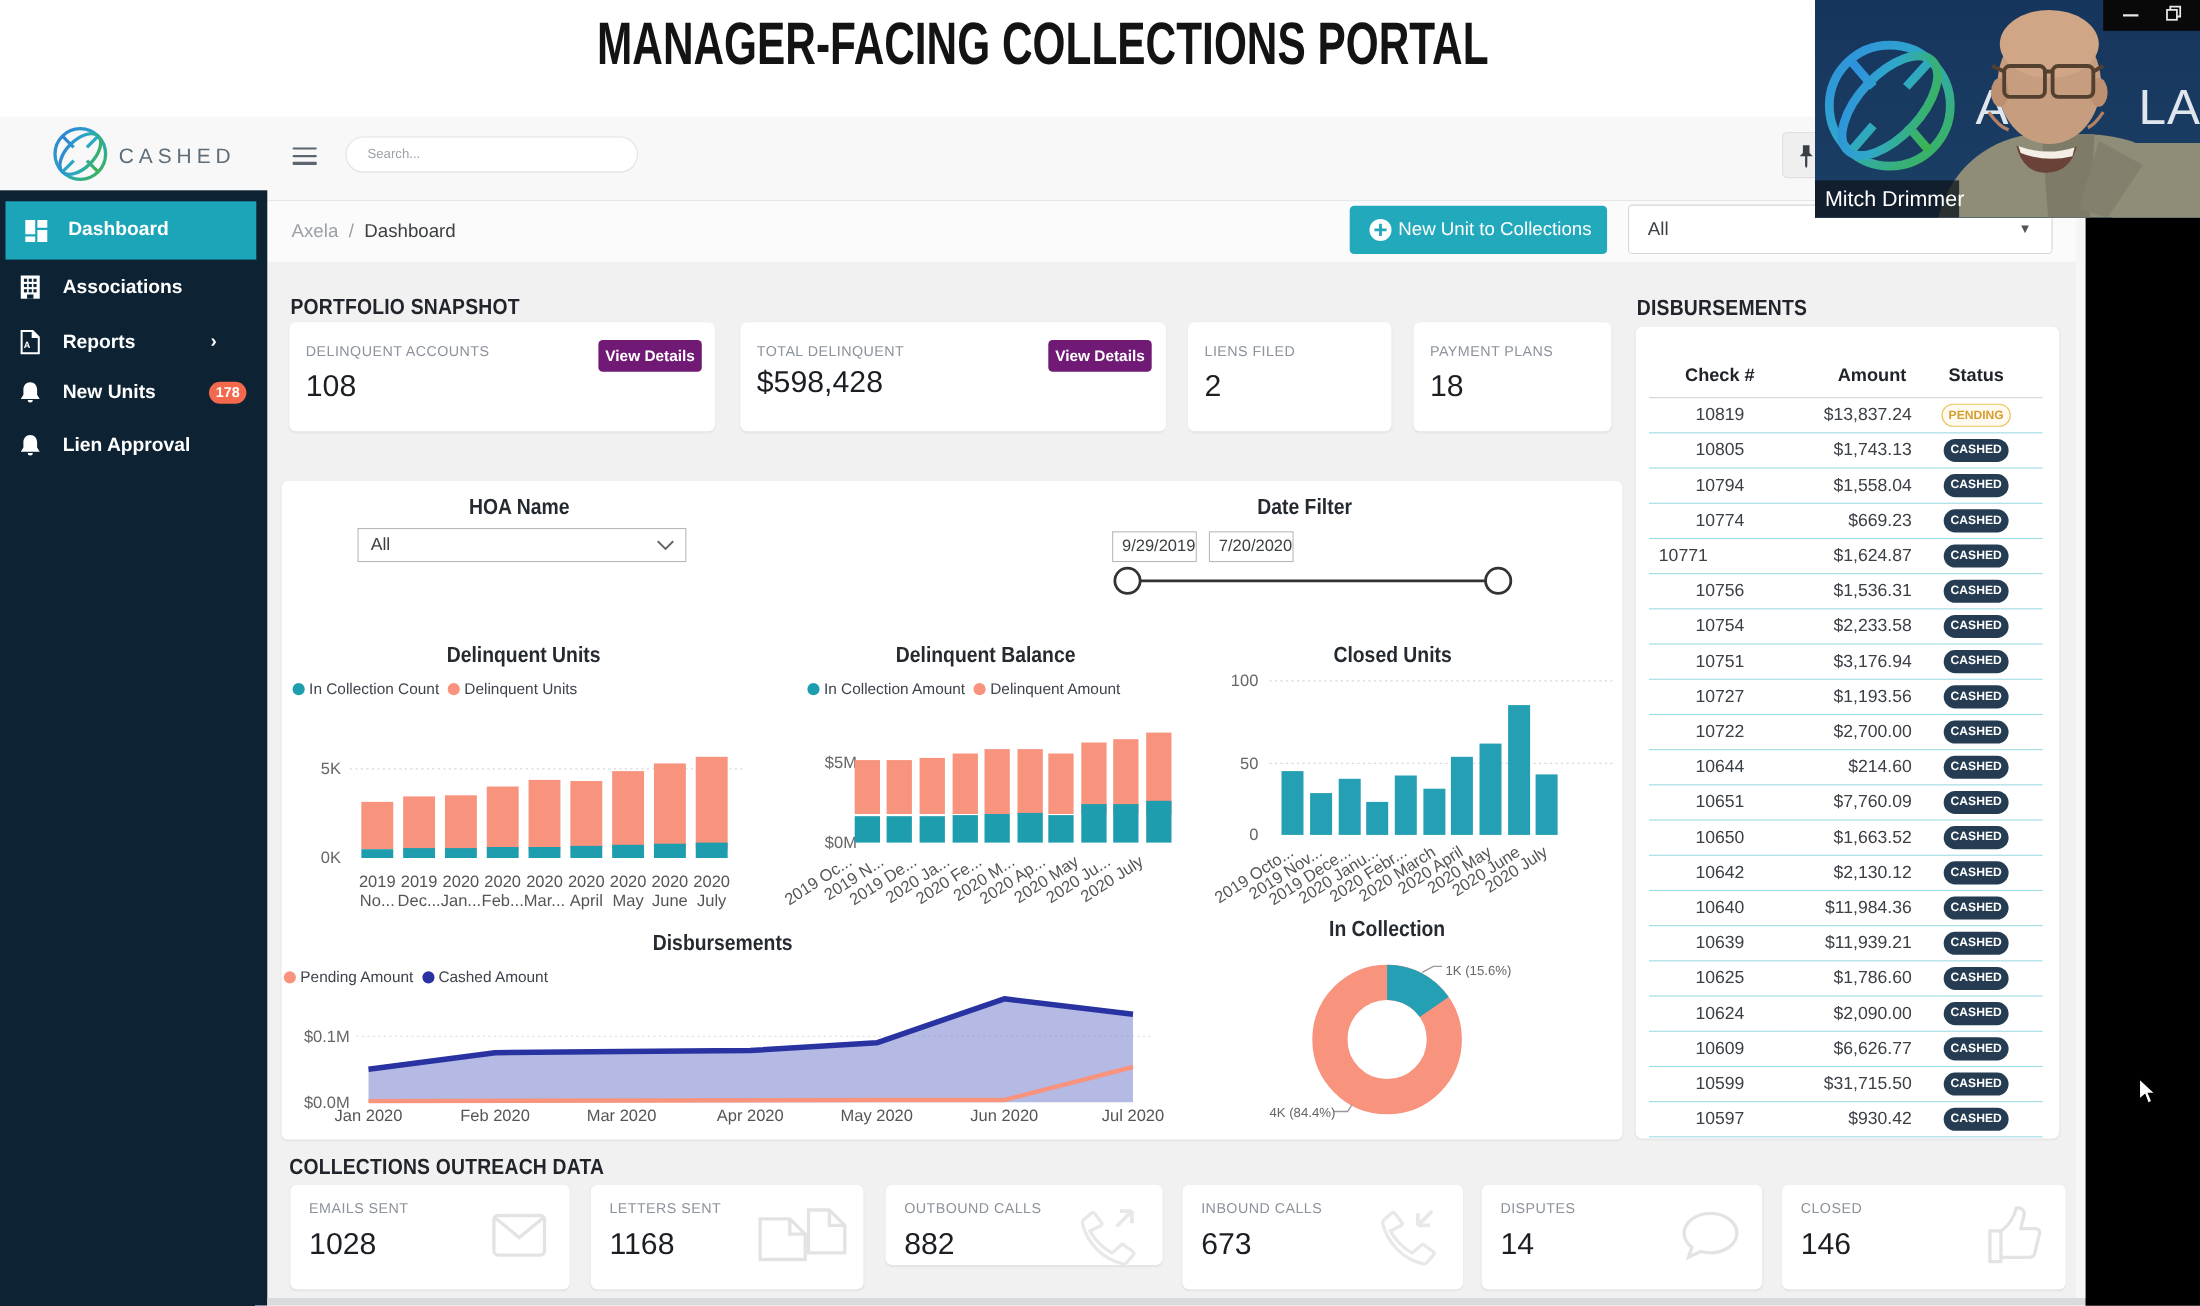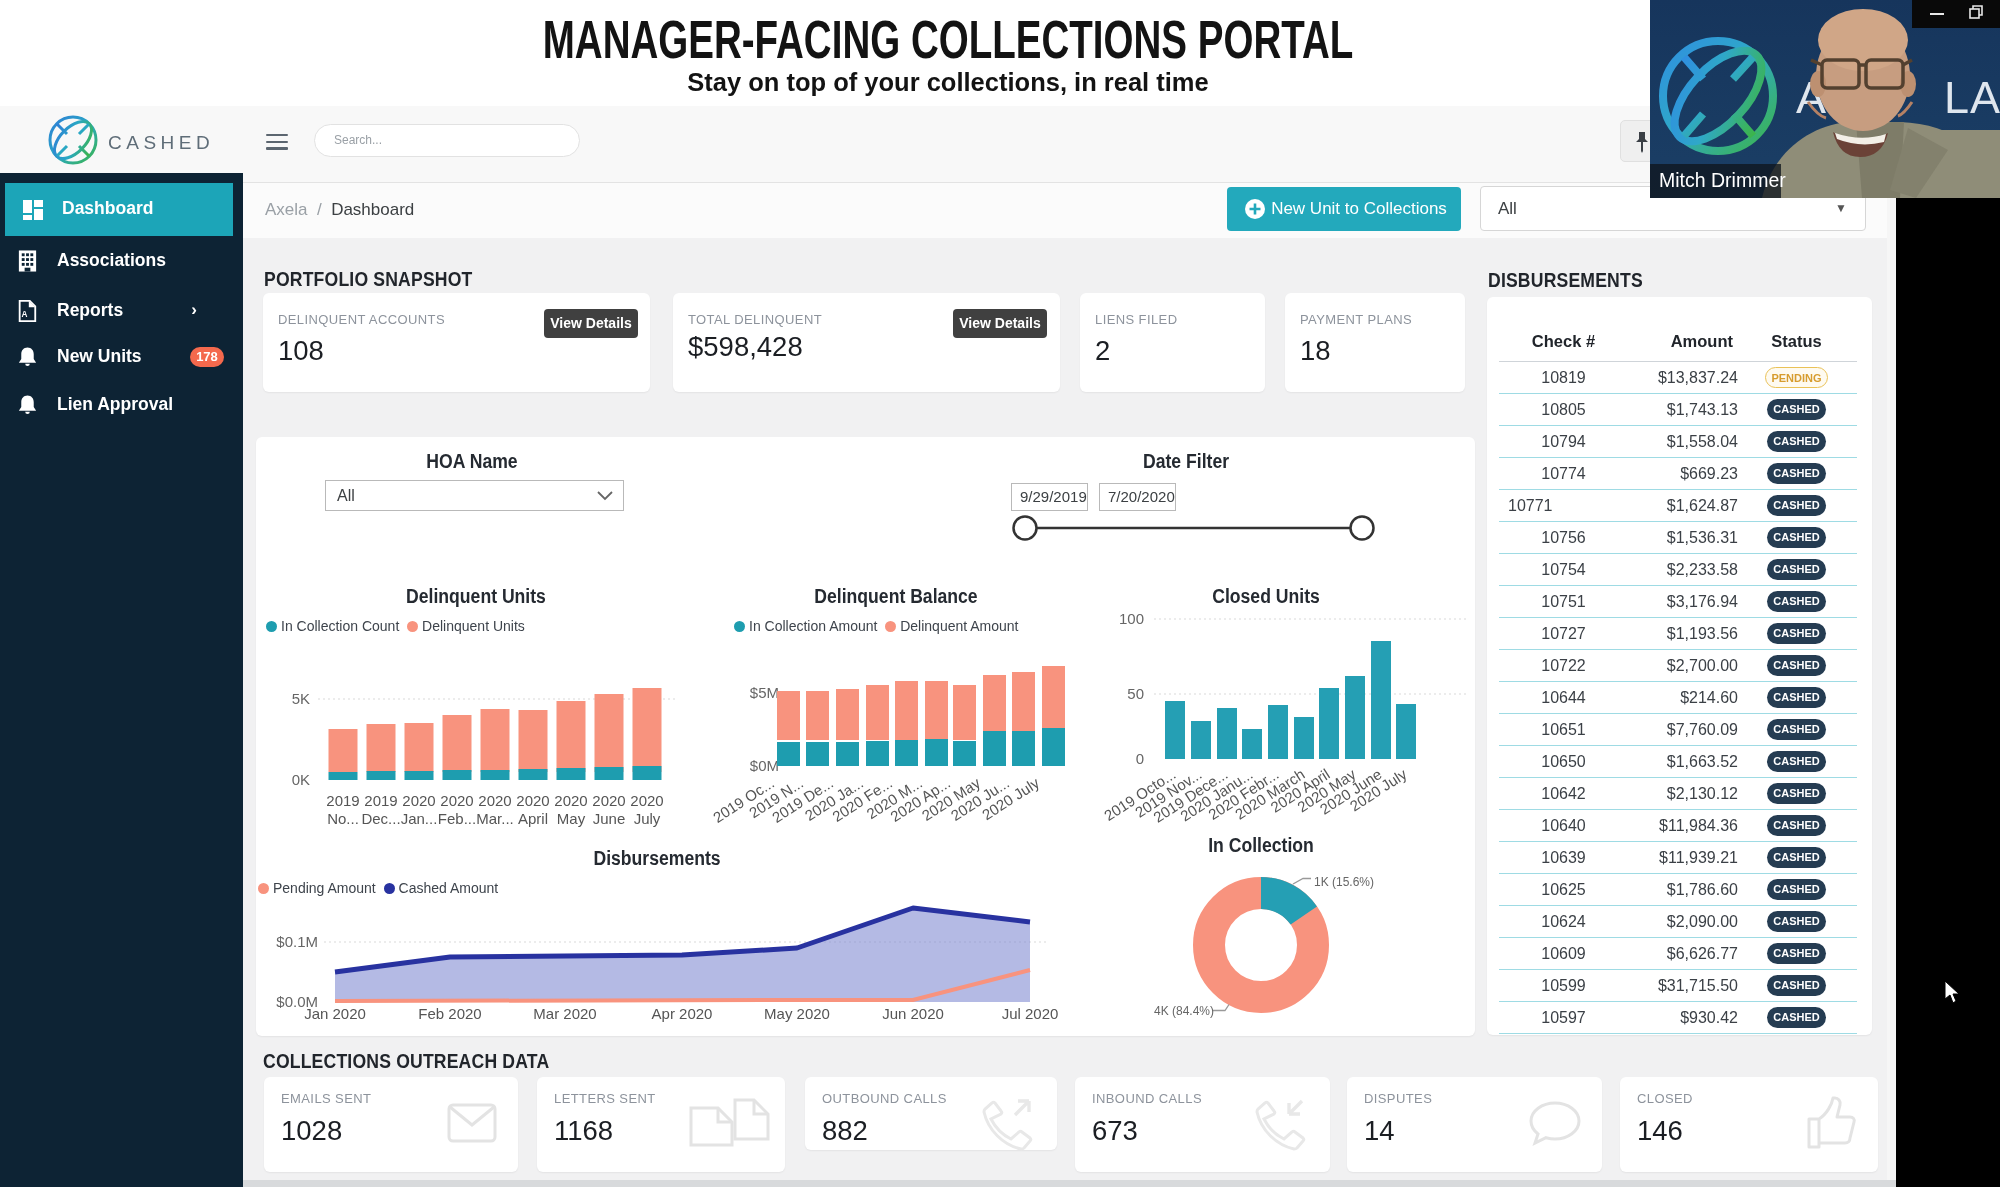--- a/index.html
+++ b/index.html
@@ -56,21 +56,21 @@
   border:1px solid #d6d6d6; border-radius:4px; font-size:17px; color:#3c4043;
   line-height:43px; padding-left:17px; }
 #alldrop .caret { position:absolute; right:18px; top:0; color:#555; font-size:12px;}
 
 .sectitle { position:absolute; font-size:20px; font-weight:bold; color:#21252b;
   letter-spacing:0.2px; transform:scaleX(0.88); transform-origin:0 0; white-space:nowrap; }
 .card { position:absolute; background:#fff; border-radius:6px;
   box-shadow:0 1px 2px rgba(0,0,0,0.06); }
 .klabel { position:absolute; font-size:13px; color:#8d939c; letter-spacing:0.4px; }
 .kval { position:absolute; font-size:27.5px; color:#1b1e23; }
-.viewbtn { position:absolute; width:94px; height:29px; background:#404040;
+.viewbtn { position:absolute; width:94px; height:29px; background:#701a75;
   border-radius:4px; color:#fff; font-size:14px; font-weight:bold;
   text-align:center; line-height:29px; }
 
 
 #chartcard { left:13px; top:254px; width:1219px; height:599px; }
 .ddl { position:absolute; border:1px solid #b9b9b9; background:#fff;
   font-size:16px; color:#3c4043; }
 .charttitle { position:absolute; font-size:20px; font-weight:bold; color:#252a31;
   text-align:center; transform:scaleX(0.88); white-space:nowrap; }
 .legend { position:absolute; font-size:14px; color:#3e444c; }
@@ -102,21 +102,20 @@
 #webcam { top:0; left:1650px; width:350px; height:198px; background:#17365a;
   overflow:hidden; }
 #winctl { top:0px; left:1912px; width:88px; height:28px; background:#090909;
   color:#efefef; }
 </style>
 </head>
 <body>
 <div id="stage">
 
   <div id="title" class="abs">MANAGER-FACING COLLECTIONS PORTAL</div>
-  <div id="subtitle" class="abs">Stay on top of your collections, in real time</div>
 
   <div id="navbar" class="abs"></div>
   <div id="axlogo" class="abs" style="top:114px;left:47px;">
     <svg width="52" height="52" viewBox="0 0 52 52">
       <defs>
           <linearGradient id="axg" x1="0" y1="0" x2="1" y2="1">
         <stop offset="0" stop-color="#2f7fd6"></stop>
             <stop offset="0.5" stop-color="#29a8c4"></stop>
             <stop offset="1" stop-color="#3cb54a"></stop>
       </linearGradient>

